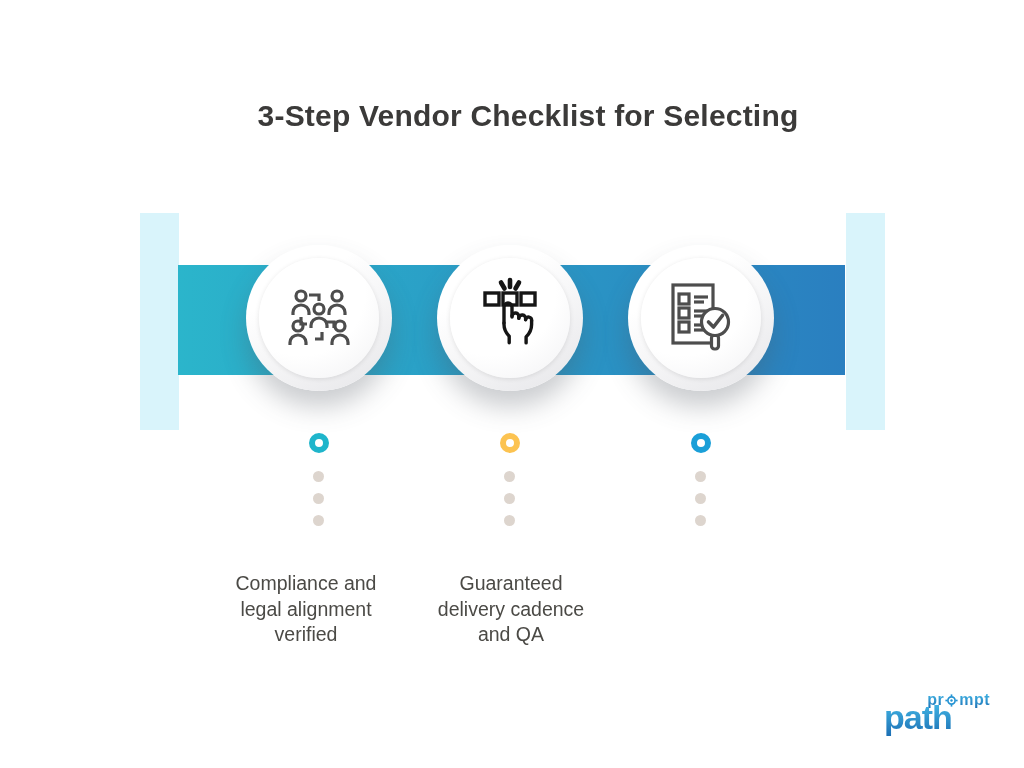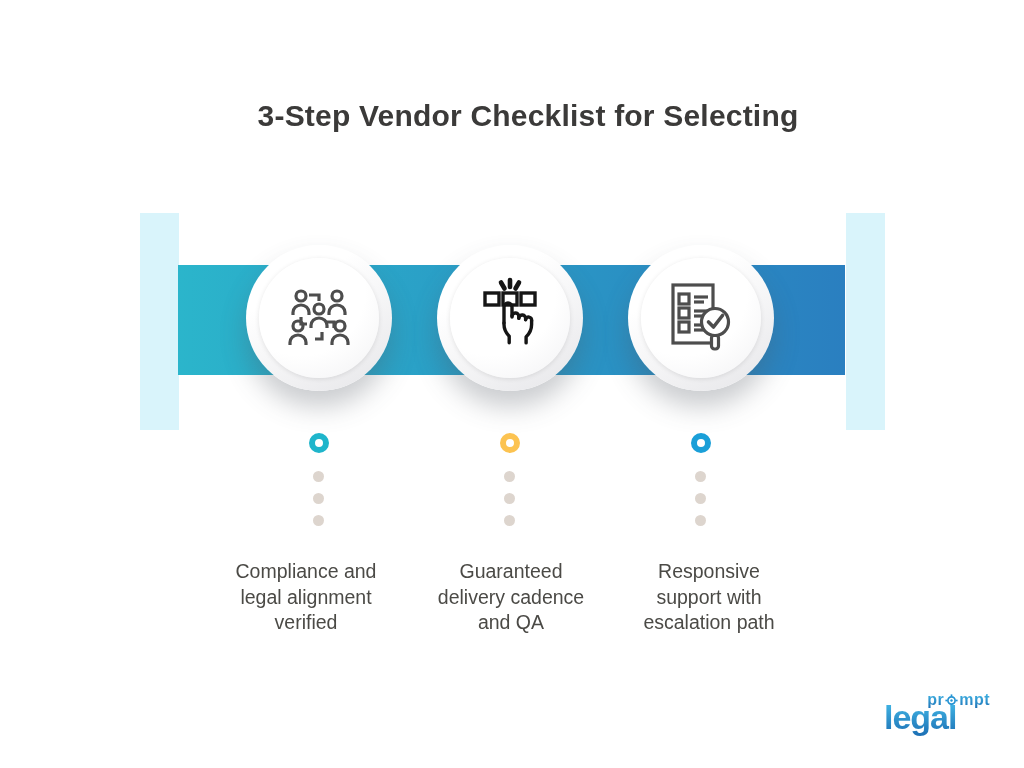--- a/index.html
+++ b/index.html
@@ -48,21 +48,21 @@
     position:absolute; top:433px; width:20px; height:20px; border-radius:50%;
     border:6px solid #1fb5cb; box-sizing:border-box; background:#ffffff;
   }
   .dot {
     position:absolute; width:11px; height:11px; border-radius:50%;
     background:#ddd5ce;
   }
 
   
   .step-label {
-    position:absolute; top:559px; width:230px; text-align:center;
+    position:absolute; top:571px; width:230px; text-align:center;
     font-size:19.5px; line-height:25.5px; color:#4b4a46;
     white-space:pre-line;
   }
 
   
   .logo { position:absolute; left:884px; top:691px; width:112px; height:52px; }
   .logo-text {
     font-weight:bold;
     background:linear-gradient(180deg, #47c0ec 0%, #1c6fb4 100%);
     -webkit-background-clip:text; background-clip:text;
@@ -167,38 +167,35 @@
   <div class="dot" style="left:695px; top:471px;"></div>
   <div class="dot" style="left:695px; top:493px;"></div>
   <div class="dot" style="left:695px; top:515px;"></div>
 
   <div class="step-label" style="left:191px;">Compliance and
 legal alignment
 verified</div>
   <div class="step-label" style="left:396px;">Guaranteed
 delivery cadence
 and QA</div>
-  <div class="step-label" style="left:594px;">Responsive
-support with
-escalation path</div>
 
   <div class="logo">
     <div class="logo-prompt">
       <span class="logo-text">pr</span>
       <svg width="13" height="13" viewBox="0 0 13 13" fill="none" stroke="#2493d3" stroke-width="1.7">
         <circle cx="6.5" cy="6.5" r="3.6"></circle>
         <circle cx="6.5" cy="6.5" r="1.2" fill="#2493d3" stroke="none"></circle>
         <line x1="6.5" y1="0.4" x2="6.5" y2="2.2"></line>
         <line x1="6.5" y1="10.8" x2="6.5" y2="12.6"></line>
         <line x1="0.4" y1="6.5" x2="2.2" y2="6.5"></line>
         <line x1="10.8" y1="6.5" x2="12.6" y2="6.5"></line>
       </svg>
       <span class="logo-text">mpt</span>
     </div>
     <div class="logo-cloud">
-      <span class="logo-text">legal</span>
+      <span class="logo-text">path</span>
       <svg class="logo-cloud-glyph" width="17" height="11" viewBox="0 0 17 11">
         <path fill="#ffffff" d="M4 10 a3.2 3.2 0 0 1 -0.4 -6.4 a4.4 4.4 0 0 1 8.5 -0.8 a3 3 0 0 1 1 5.9 z"></path>
       </svg>
     </div>
   </div>
 
 </div>
 
 </body></html>

